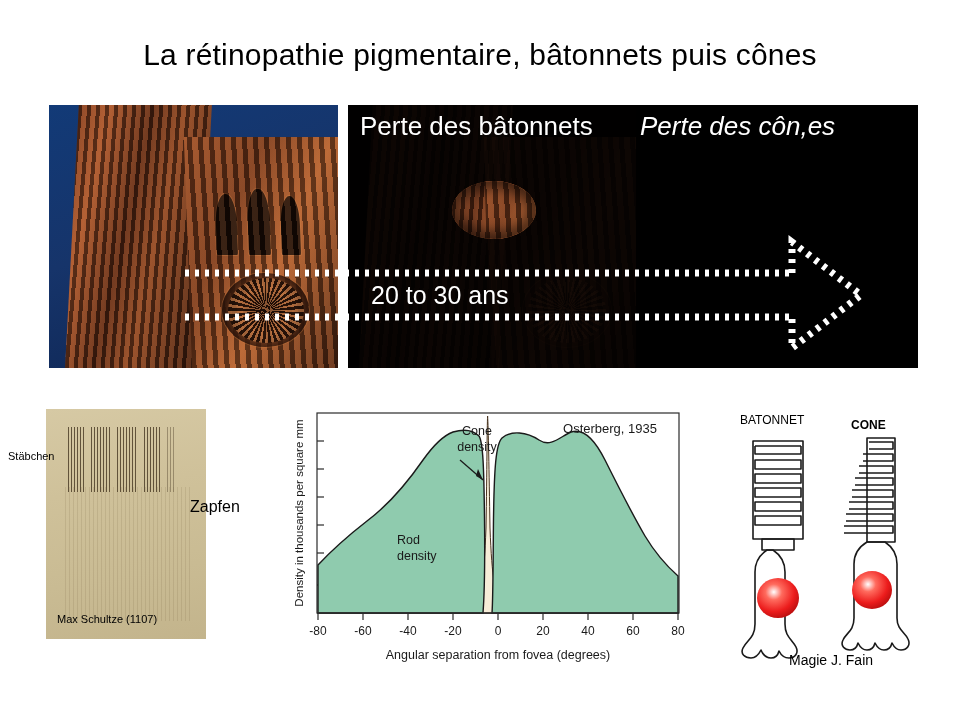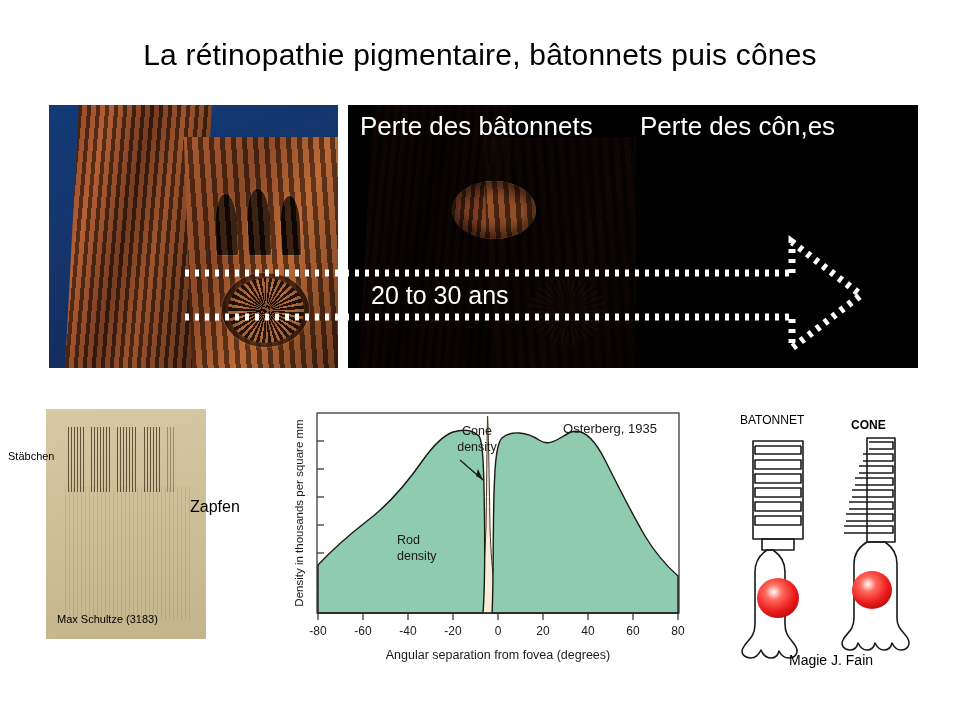--- a/index.html
+++ b/index.html
@@ -17,21 +17,21 @@
     font-family:"Liberation Sans", sans-serif;
     letter-spacing:.2px;white-space:nowrap;
   }
 
   
   .photo-row{position:absolute;left:0;top:105px;width:960px;height:263px;}
 
   .panel{position:absolute;top:0;height:263px;overflow:hidden;}
   .panel-left{left:49px;width:289px;background:#13294b;}
   .panel-mid{left:340px;width:292px;background:#404040;margin-left:8px;}
-  .panel-right{left:636px;width:282px;background:#000;}
+  .panel-right{left:636px;width:282px;background:#000;font-style:italic;}
 
   
   .cath{position:absolute;left:0;top:0;width:100%;height:100%;}
   .sky{position:absolute;inset:0;background:linear-gradient(160deg,#123a77 0%,#16346a 45%,#0d2450 100%);}
   .tower{
     position:absolute;left:8%;top:-4%;width:46%;height:108%;
     background:linear-gradient(100deg,#7d3a1e 0%,#a8552c 18%,#5e2a15 42%,#8c4623 60%,#3c1b0e 100%);
     transform:skewX(-3deg);
   }
   .tower:after{
@@ -195,21 +195,21 @@
       <div class="rodbundle" style="left:0%;width:13%;"></div>
       <div class="rodbundle" style="left:19%;width:15%;"></div>
       <div class="rodbundle" style="left:40%;width:16%;"></div>
       <div class="rodbundle" style="left:62%;width:13%;"></div>
       <div class="rodbundle" style="left:81%;width:7%;opacity:.5;"></div>
     </div>
     <div class="fuzz"></div>
   </div>
   <div class="cap-stab">Stäbchen</div>
   <div class="cap-zapf">Zapfen</div>
-  <div class="cap-schultze">Max Schultze (3183)</div>
+  <div class="cap-schultze">Max Schultze (1107)</div>
 
   <div class="chart-wrap">
     <svg class="chart-svg" width="400" height="265" viewBox="0 0 400 265">
 
       <rect x="30" y="5" width="362" height="200" fill="#ffffff" stroke="#2b2b2b" stroke-width="1.2"></rect>
 
       <g stroke="#2b2b2b" stroke-width="1.2">
         <path d="M30 33 h7"></path>
           <path d="M30 61 h7"></path>
           <path d="M30 89 h7"></path>

